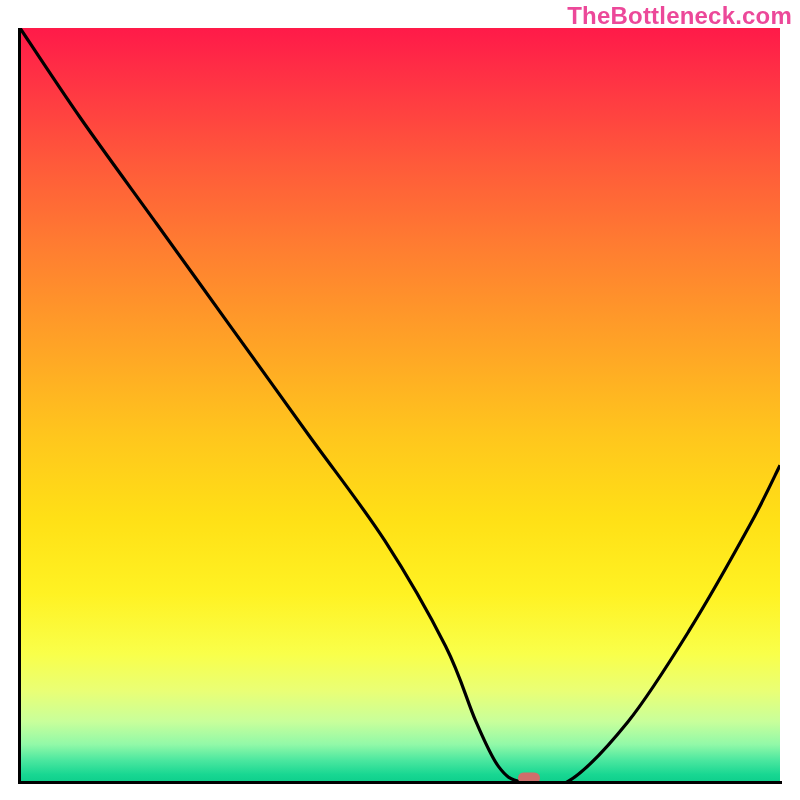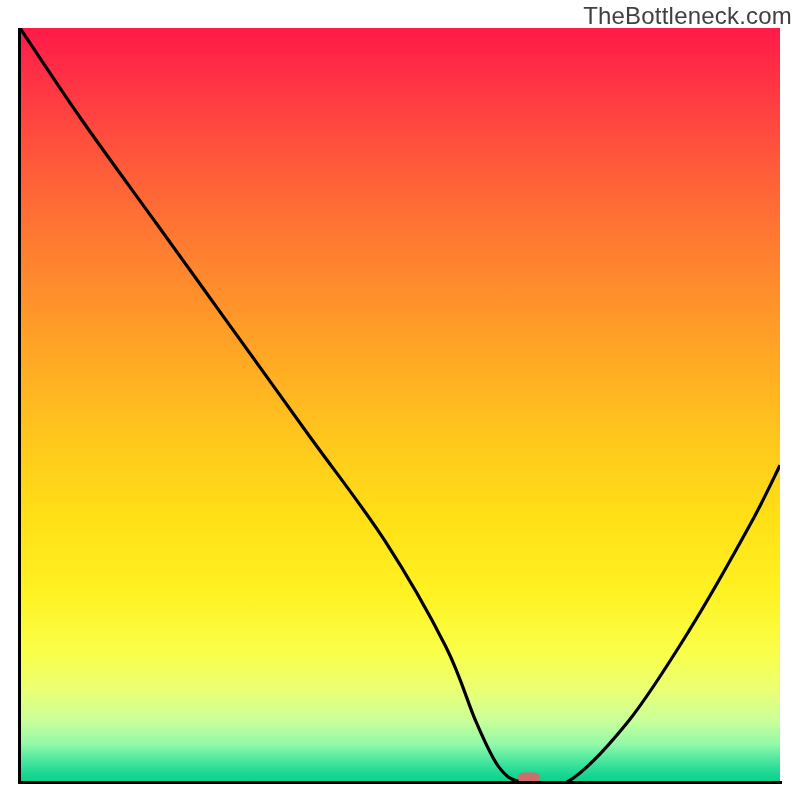--- a/index.html
+++ b/index.html
@@ -14,22 +14,22 @@
   .frame {
     position: relative;
     width: 800px;
     height: 800px;
   }
   .watermark {
     position: absolute;
     top: 2px;
     right: 8px;
     font-size: 24px;
-    font-weight: 400;
-    color: #404040;
+    font-weight: 700;
+    color: #ec4899;
     letter-spacing: 0.2px;
     z-index: 5;
   }
   .plot-area {
     position: absolute;
     left: 20px;
     top: 28px;
     width: 760px;
     height: 754px;
   }

